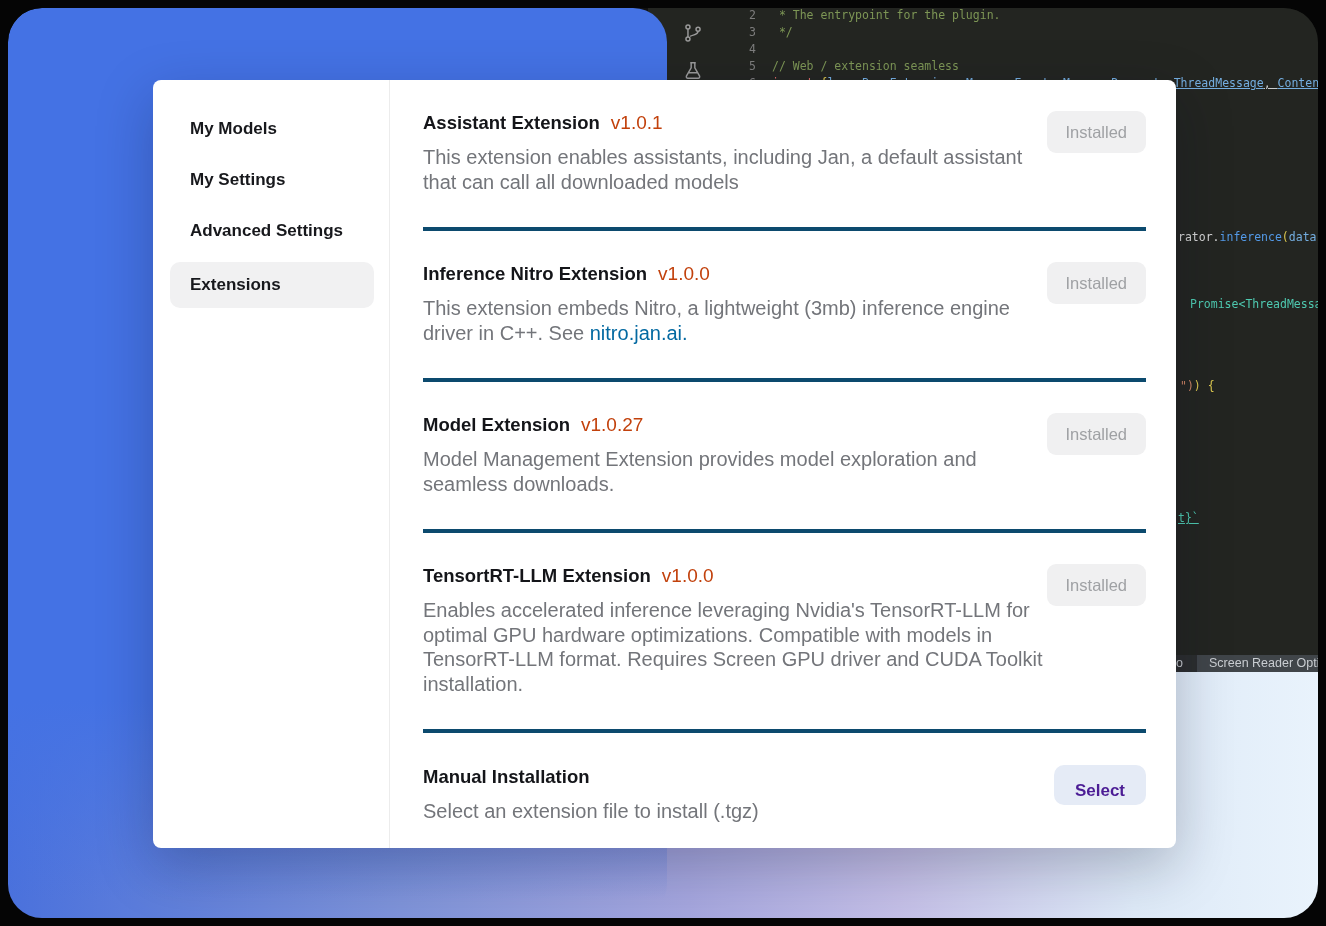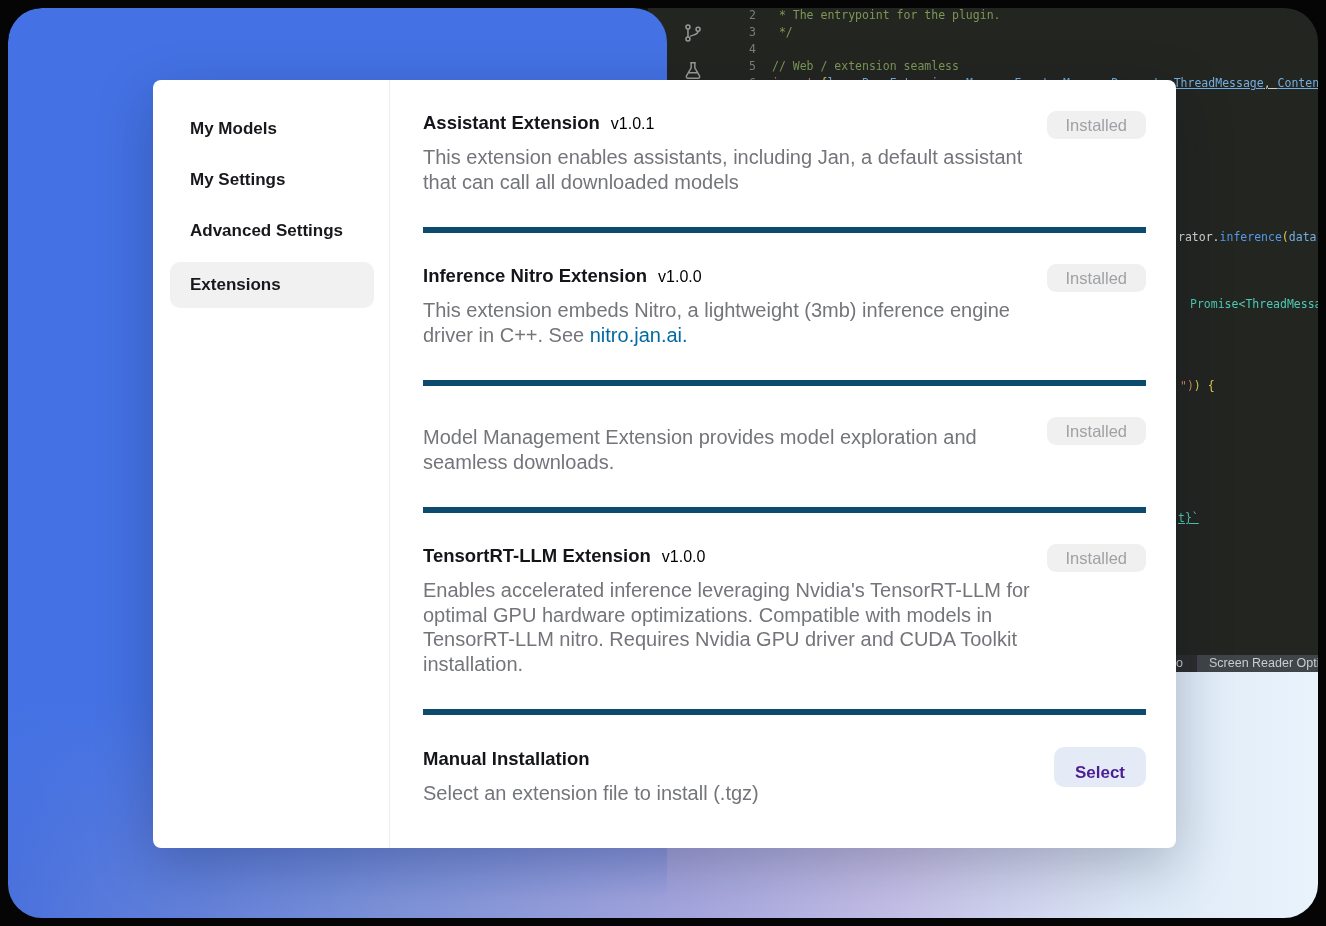--- a/index.html
+++ b/index.html
@@ -50,31 +50,31 @@
   
   .modal{position:absolute;left:145px;top:72px;width:1023px;height:768px;background:#ffffff;
          border-radius:8px;box-shadow:0 18px 55px rgba(10,15,40,.25);display:flex;overflow:hidden;}
   .sidebar{width:237px;flex:none;border-right:1px solid #ececec;padding-top:26px;box-sizing:border-box;}
   .nav-item{height:46px;margin:5px 15px 0 17px;display:flex;align-items:center;padding-left:20px;
             border-radius:10px;font-size:17px;font-weight:700;color:#17181c;cursor:pointer;}
   .nav-item:first-child{margin-top:0;}
   .nav-item.active{background:#f1f1f2;margin-top:8px;}
 
   .content{flex:1;padding:0 30px 0 33px;box-sizing:border-box;}
-  .ext-item{display:flex;align-items:flex-start;padding:30px 0 33px;border-bottom:6px solid #0c4a6e;}
+  .ext-item{display:flex;align-items:flex-start;padding:30px 0 33px;border-bottom:4px solid #0c4a6e;}
   .ext-item.last{border-bottom:none;padding-top:31px;gap:44px;}
   .ext-left{flex:1;min-width:0;}
   .title-row{display:flex;align-items:baseline;gap:11px;}
   .ext-title{font-size:18.5px;font-weight:700;color:#141519;line-height:26px;}
-  .ext-version{font-size:16px;color:#000000;}
+  .ext-version{font-size:19px;color:#c2410c;}
   .ext-desc{margin-top:9px;font-size:20px;line-height:24.5px;color:#73757a;}
   .ext-link{color:#0369a1;text-decoration:none;cursor:pointer;text-align:right;}
   .btn{flex:none;margin-top:1px;border:none;border-radius:9px;cursor:pointer;
        font-family:"Liberation Sans",sans-serif;}
-  .btn-installed{height:28px;padding:0 19px;background:#f0f0f1;color:#9fa1a4;font-size:16.5px;}
+  .btn-installed{height:42px;padding:0 19px;background:#f0f0f1;color:#9fa1a4;font-size:16.5px;}
   .btn-select{height:40px;padding:16px 21px;background:#e5ebf6;color:#4c1d95;font-size:17px;
               font-weight:700;border-radius:10px;}
 </style>
 </head>
 <body>
 
 <div class="screen">
 
   <div class="band"></div>
 
@@ -167,38 +167,42 @@
           <div class="ext-desc">
             <div>This extension embeds Nitro, a lightweight (3mb) inference engine</div>
             <div><span>driver in C++. See </span><a class="ext-link">nitro.jan.ai.</a></div>
           </div>
         </div>
         <button class="btn btn-installed">Installed</button>
       </div>
 
       <div class="ext-item">
         <div class="ext-left">
+          <div class="title-row">
+            <span class="ext-title">Model Extension</span>
+            <span class="ext-version">v1.0.27</span>
+          </div>
           <div class="ext-desc">
             <div>Model Management Extension provides model exploration and</div>
             <div>seamless downloads.</div>
           </div>
         </div>
         <button class="btn btn-installed">Installed</button>
       </div>
 
       <div class="ext-item">
         <div class="ext-left">
           <div class="title-row">
             <span class="ext-title">TensortRT-LLM Extension</span>
             <span class="ext-version">v1.0.0</span>
           </div>
           <div class="ext-desc">
             <div>Enables accelerated inference leveraging Nvidia's TensorRT-LLM for</div>
             <div>optimal GPU hardware optimizations. Compatible with models in</div>
-            <div>TensorRT-LLM nitro. Requires Nvidia GPU driver and CUDA Toolkit</div>
+            <div>TensorRT-LLM format. Requires Screen GPU driver and CUDA Toolkit</div>
             <div>installation.</div>
           </div>
         </div>
         <button class="btn btn-installed">Installed</button>
       </div>
 
       <div class="ext-item last">
         <div class="ext-left">
           <div class="title-row">
             <span class="ext-title">Manual Installation</span>

